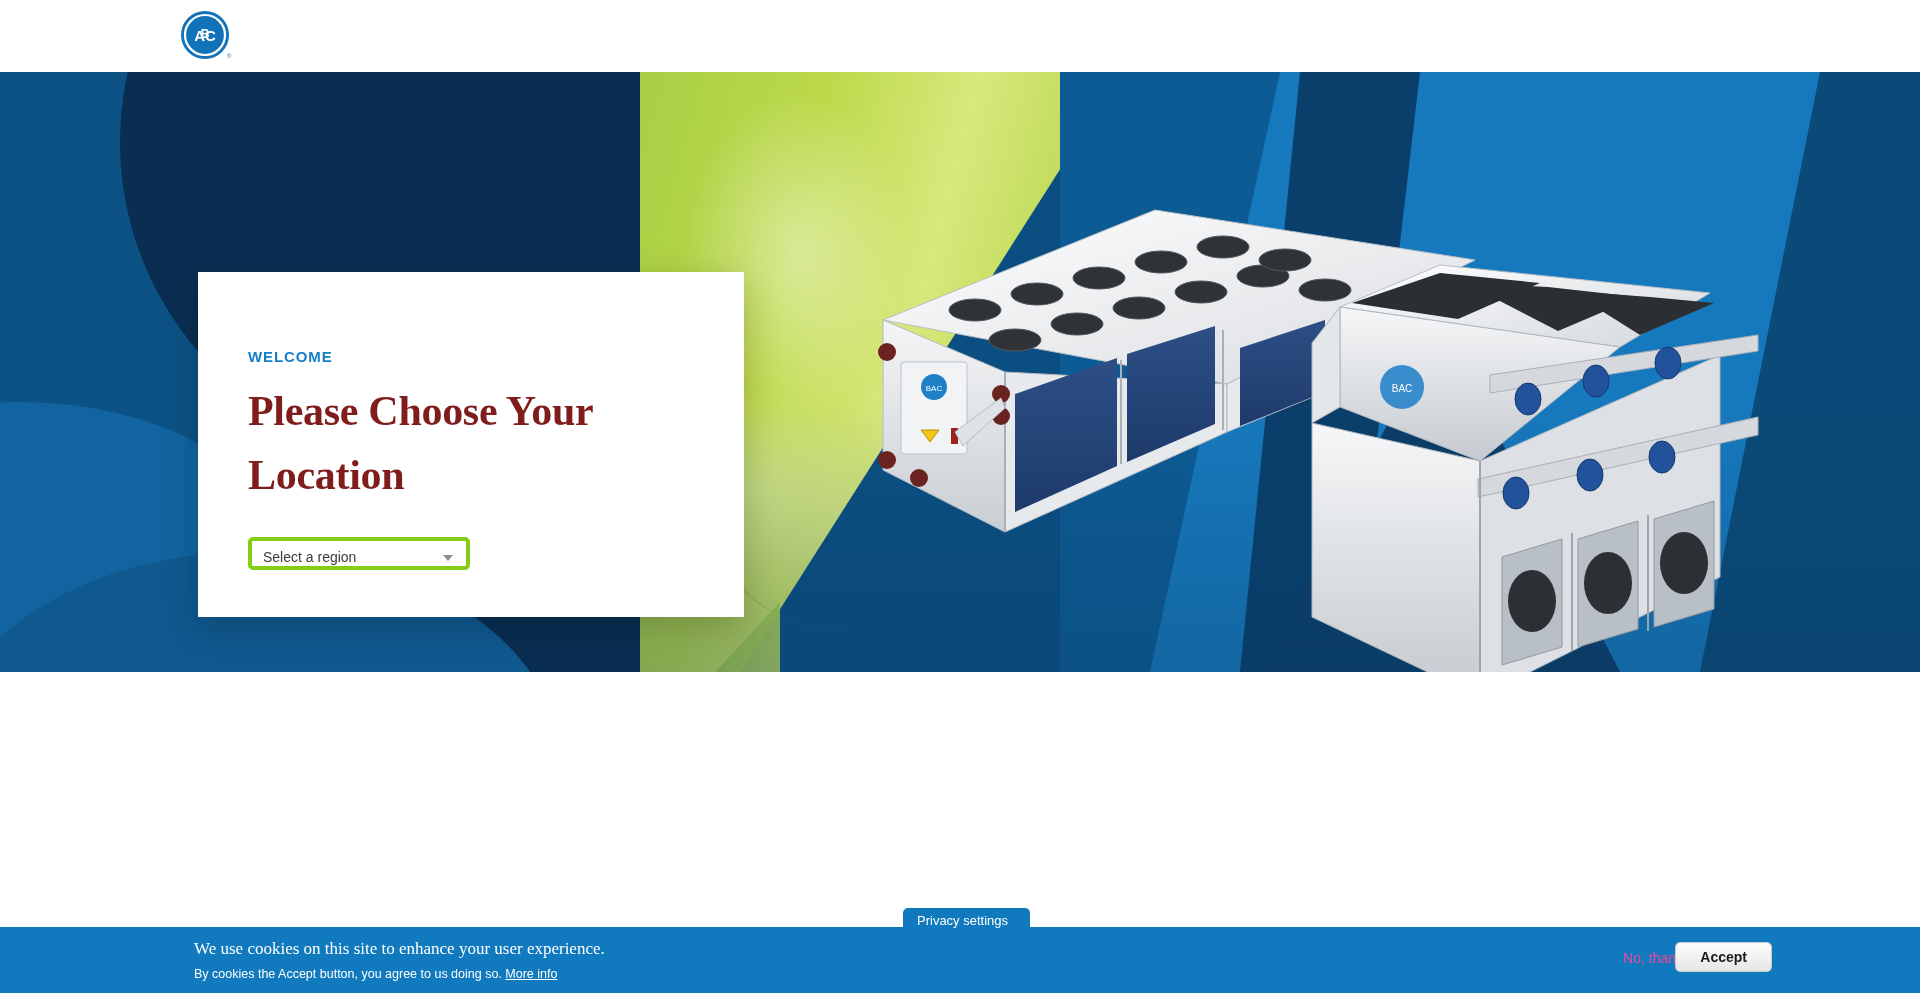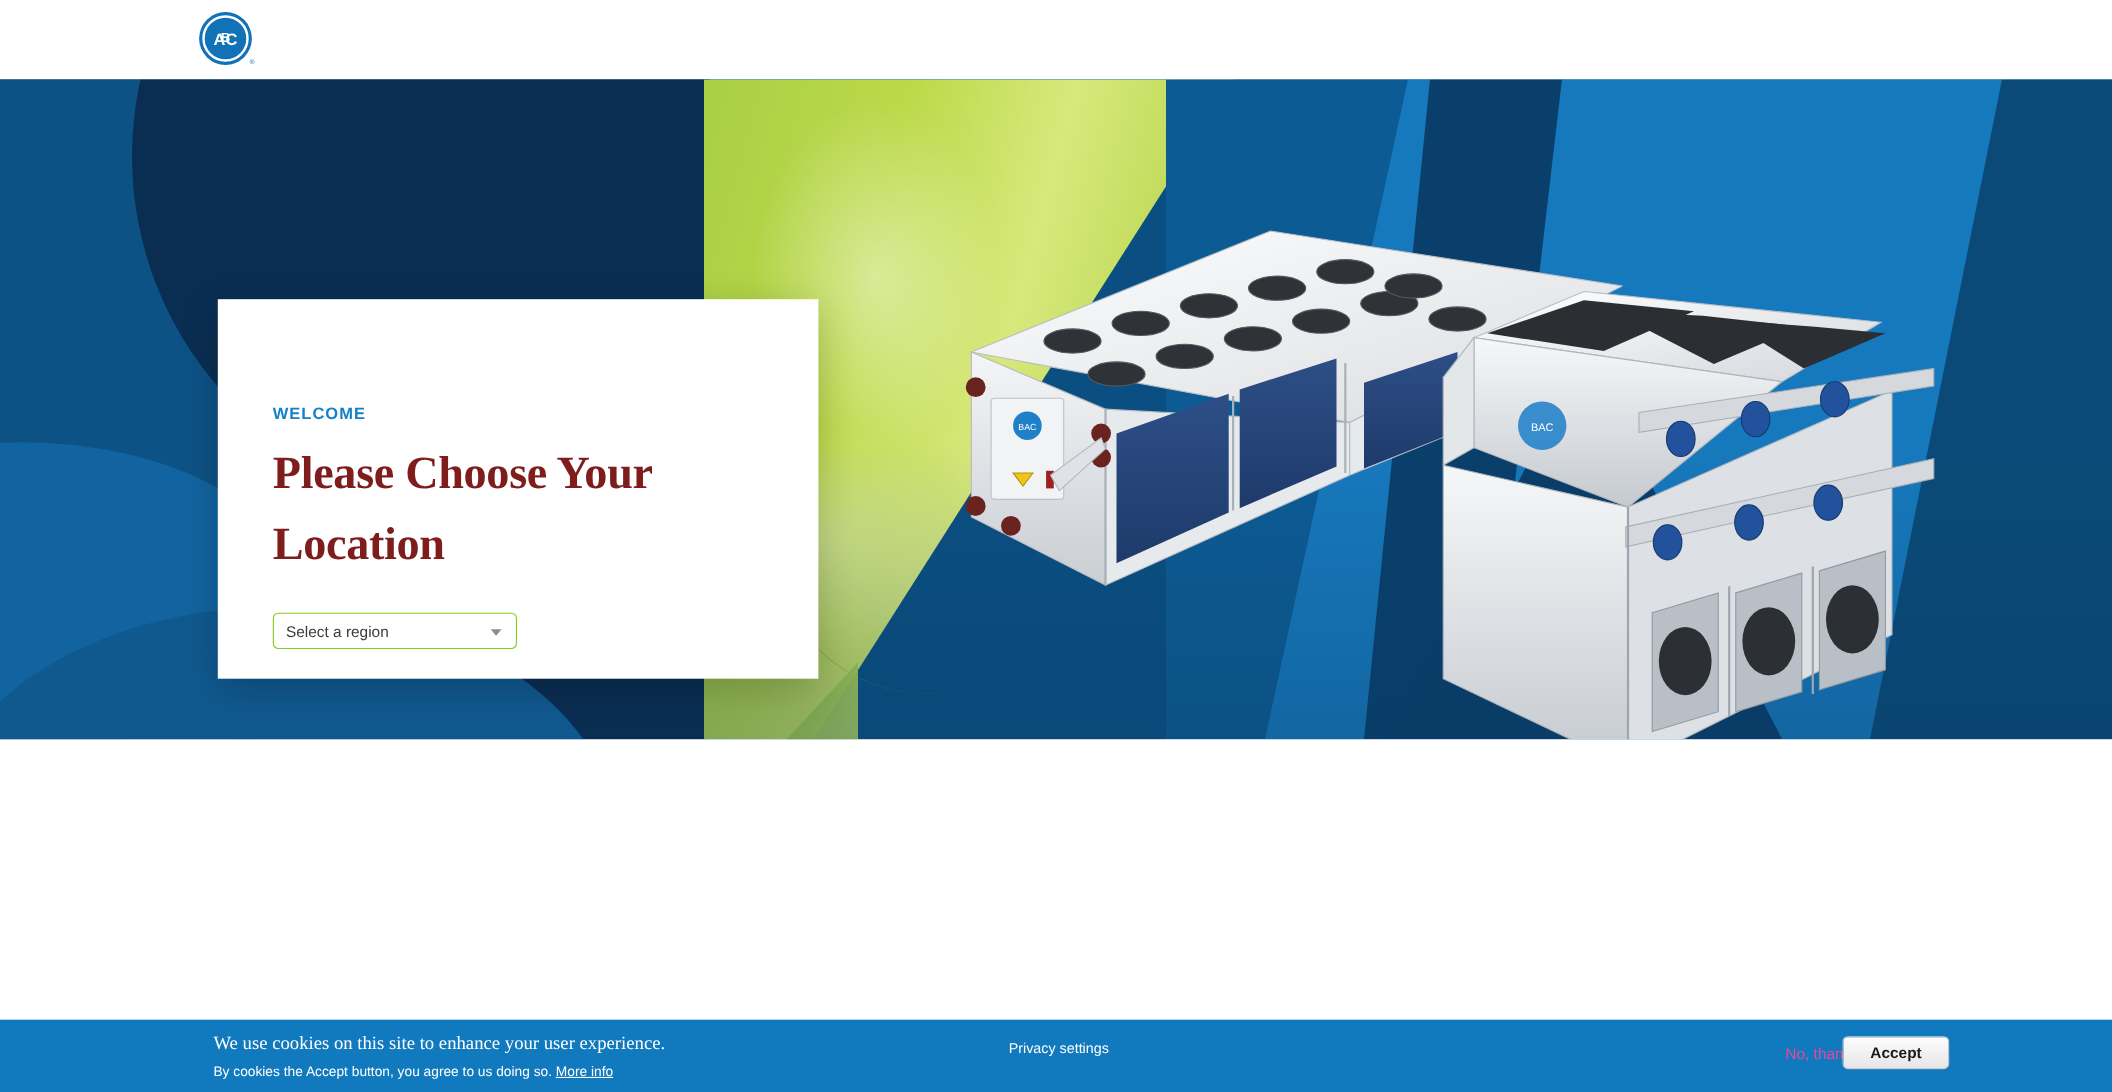--- a/index.html
+++ b/index.html
@@ -127,41 +127,41 @@
   .product-b { position:absolute; left:1290px; top:175px; width:470px; height:480px; }
 
   
   .welcome-card {
     position:absolute; left:198px; top:200px;
     width:546px; height:345px;
     background:#ffffff;
     box-shadow: 0 10px 34px rgba(0,0,0,.20);
     z-index:20;
   }
-  .card-inner { padding: 96px 0 0 50px; }
+  .card-inner { padding: 76px 0 0 50px; }
   .eyebrow {
     color:#1580c8; font-size:15px; font-weight:bold;
     letter-spacing:.9px; text-transform:uppercase;
     font-family:"Liberation Sans", sans-serif;
   }
   .card-title {
     margin-top: 14px;
     color:#7f1d1d;
     font-family:"Liberation Serif", serif;
     font-weight:bold;
     font-size:42px;
     line-height:64px;
     letter-spacing:-0.3px;
     max-width: 380px;
   }
   .region-select {
     margin-top: 30px;
     position:relative;
     width: 222px; height: 33px;
-    border:1px solid #84cc16;
+    border:4px solid #84cc16;
     border-radius:5px;
     background:#fff;
     cursor:pointer;
   }
   .region-select .label {
     position:absolute; left:11px; top:8px;
     font-size:14px; color:#3b3b3b;
     font-family:"Liberation Sans", sans-serif;
   }
   .caret {
@@ -196,21 +196,20 @@
   .privacy-tab {
     position:absolute; left:903px; top:908px;
     padding: 5px 22px 6px 14px;
     background:#1179bd;
     color:#ffffff;
     font-size:13px;
     border-radius:5px 5px 0 0;
     cursor:pointer;
     z-index:45;
     font-family:"Liberation Sans", sans-serif;
-    margin-top:32px;
   }
 
   
   .cookie-banner {
     position:absolute; left:0; top:927px;
     width:1920px; height:66px;
     background:#1179bd;
     z-index:40;
   }
   .cookie-msg {

